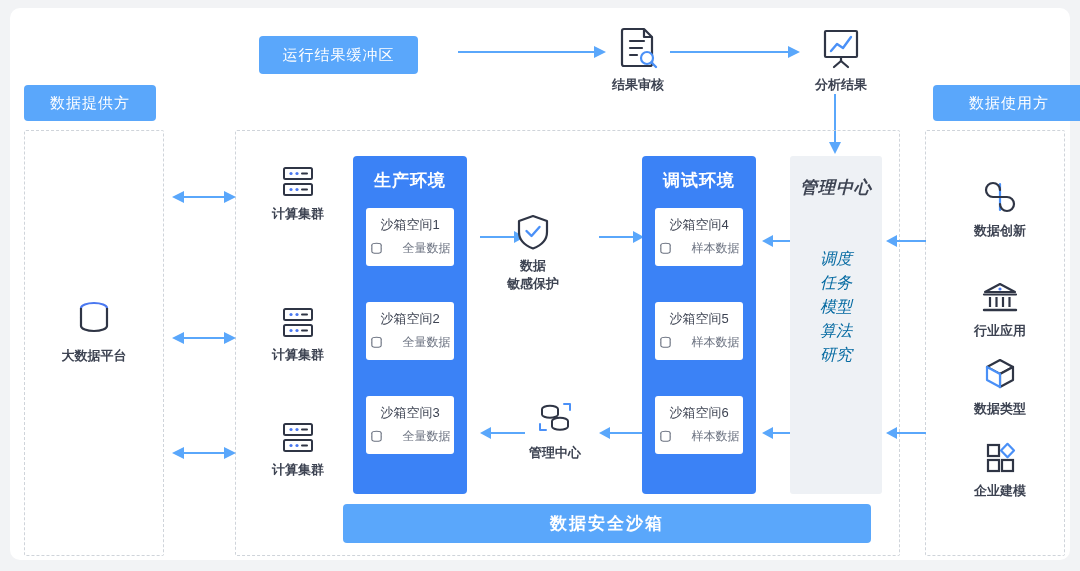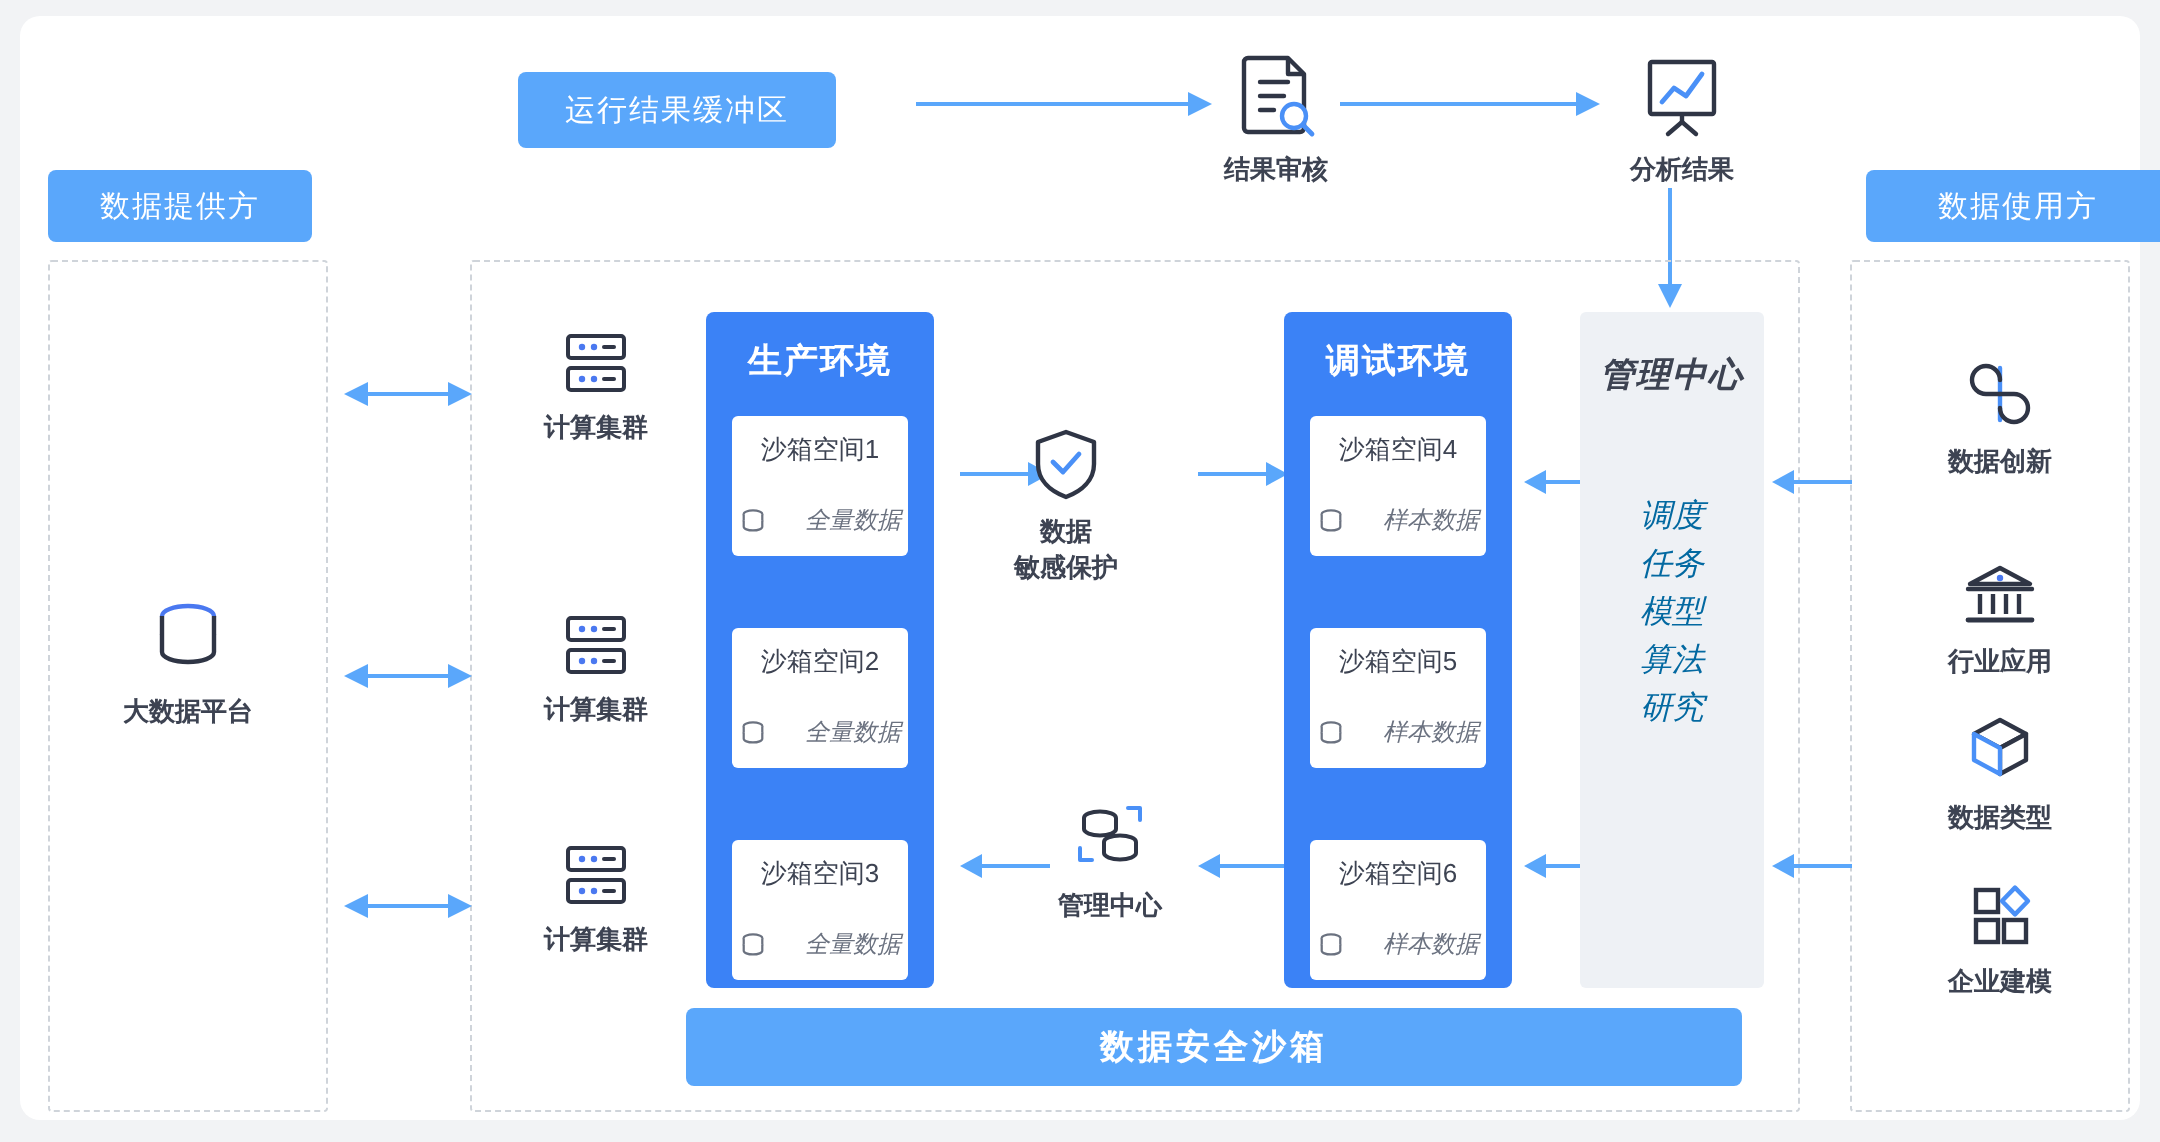--- a/index.html
+++ b/index.html
@@ -41,21 +41,21 @@
   }
   .sbox{
     background:#fff;border-radius:3px;
     width:88px;box-sizing:border-box;
     display:flex;flex-direction:column;align-items:center;
     justify-content:center;padding:8px 0 9px 0;
   }
   .sbox .t1{font-size:13px;color:#3d4352;line-height:18px;}
   .sbox .t2{
     font-size:12px;color:#6b7280;line-height:17px;
-    display:flex;align-items:center;gap:20px;margin-top:18px;font-style:italic;
+    display:flex;align-items:center;gap:20px;margin-top:6px;
   }
 
   
   .mgmt{
     background:#eef1f5;border-radius:3px;box-sizing:border-box;
     display:flex;flex-direction:column;align-items:center;
   }
   .mgmt .mtitle{
     font-size:17px;font-weight:bold;color:#3d4352;
     letter-spacing:1px;margin-top:20px;

